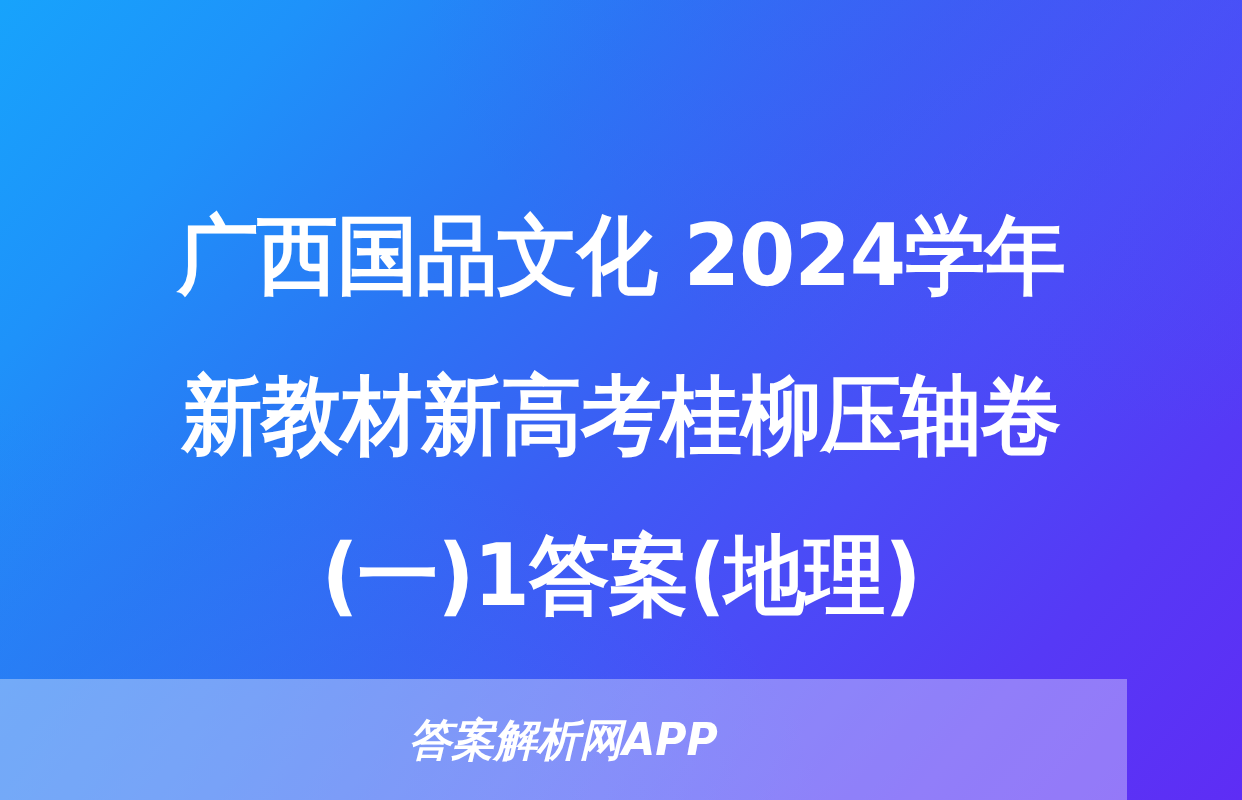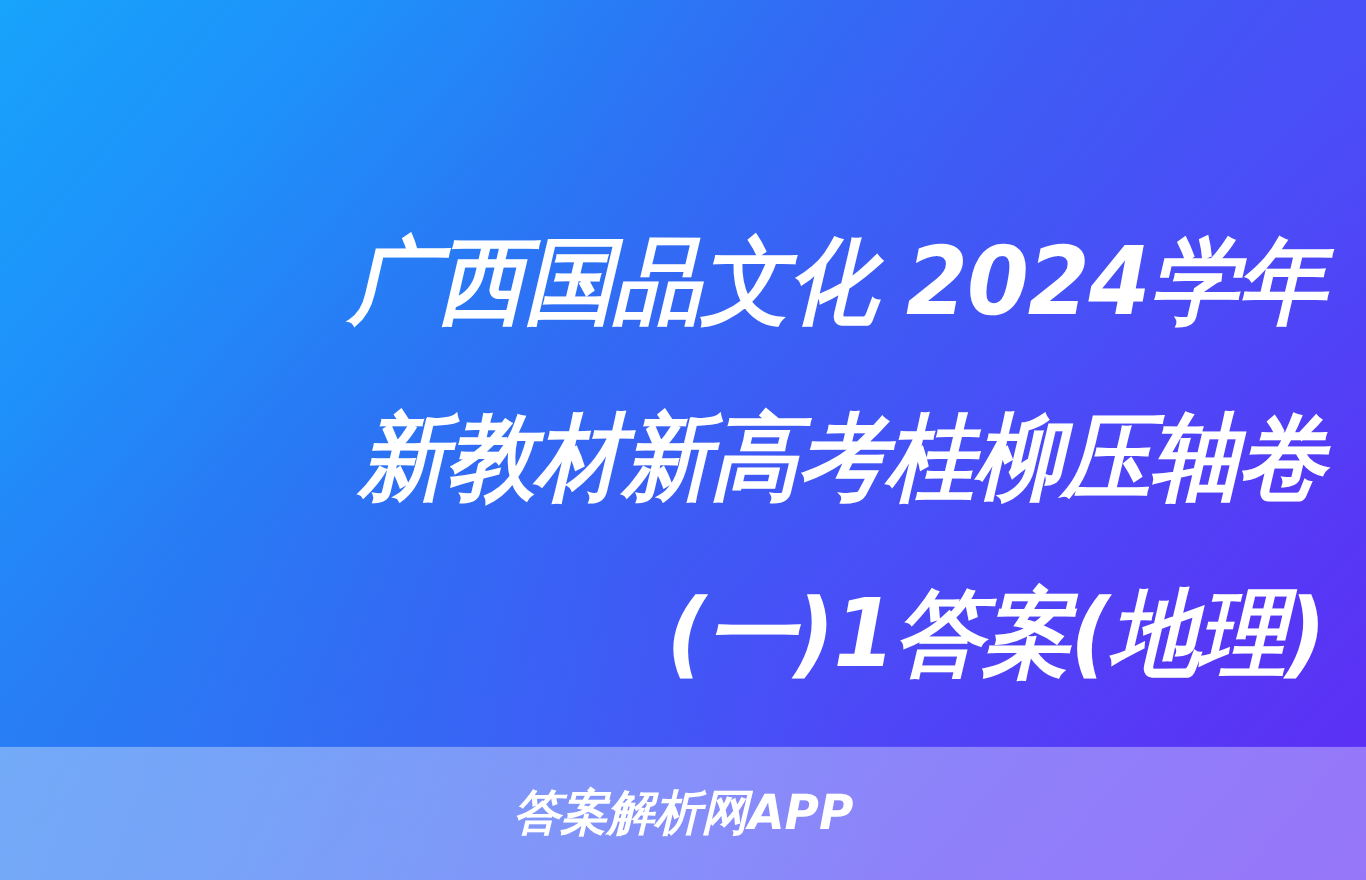--- a/index.html
+++ b/index.html
@@ -44,23 +44,22 @@
       radial-gradient(110% 90% at 100% 0%,  rgba(74,84,248,.35) 0%, rgba(74,84,248,0) 60%);
     pointer-events:none;
   }
 
   
   #title-block {
     position: absolute;
     left: 0;
     top: 176px;
     width: 1242px;
-    text-align: right;
+    text-align: center;
     z-index: 3;
-    font-style: italic;
   }
 
   .title-line {
     display: block;
     color: #ffffff;
     font-family: "DejaVu Sans", "Liberation Sans", sans-serif;
     font-weight: 700;
     font-size: 86px;
     line-height: 160px;
     letter-spacing: -1px;
@@ -68,21 +67,21 @@
     transform: scaleX(0.94);
     transform-origin: center center;
     text-rendering: geometricPrecision;
   }
 
   
   #footer-band {
     position: absolute;
     left: 0;
     top: 679px;
-    width: 1242px;
+    width: 1127px;
     height: 121px;
     background: rgba(255,255,255,0.35);
     z-index: 4;
     display: flex;
     align-items: center;
     justify-content: center;
   }
 
   #footer-text {
     color: #ffffff;

